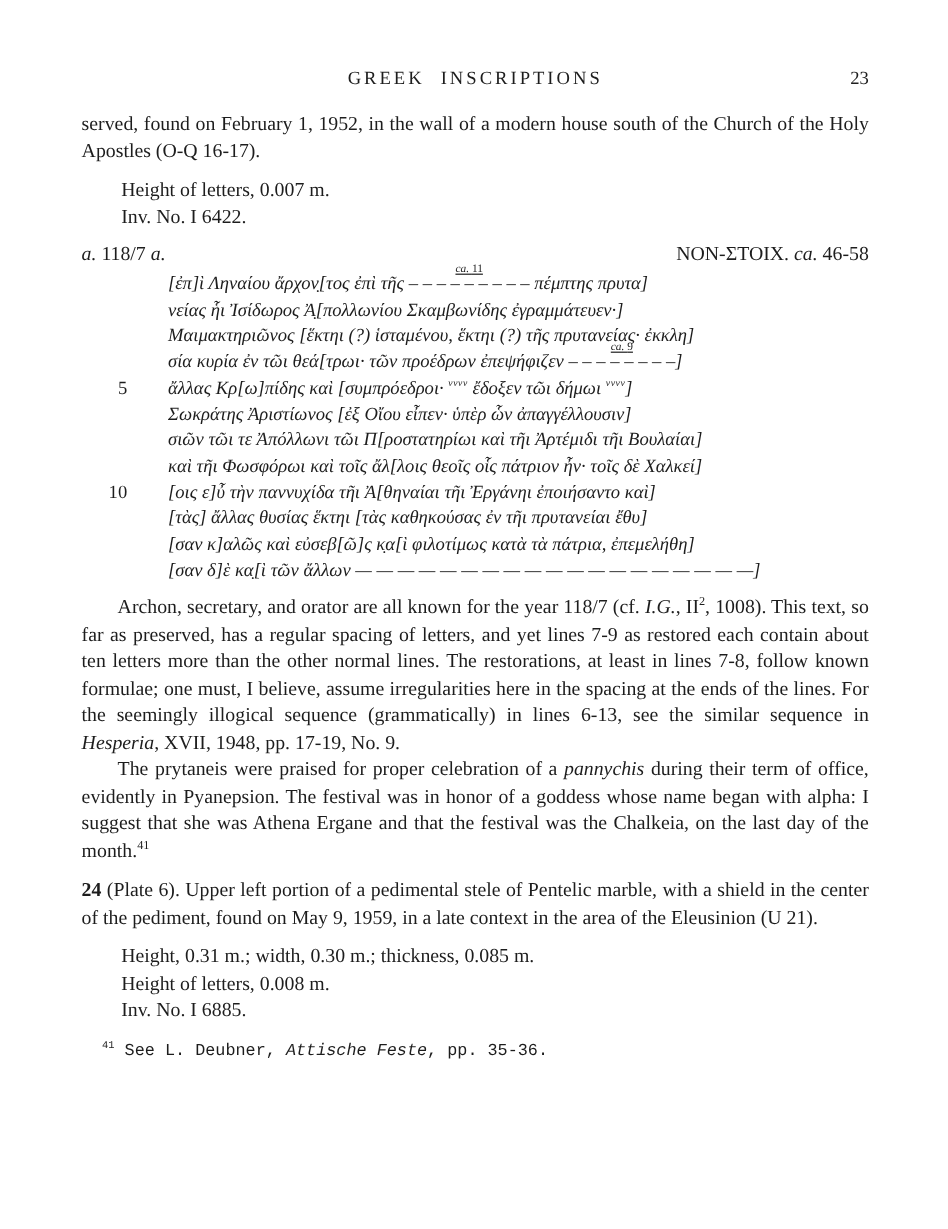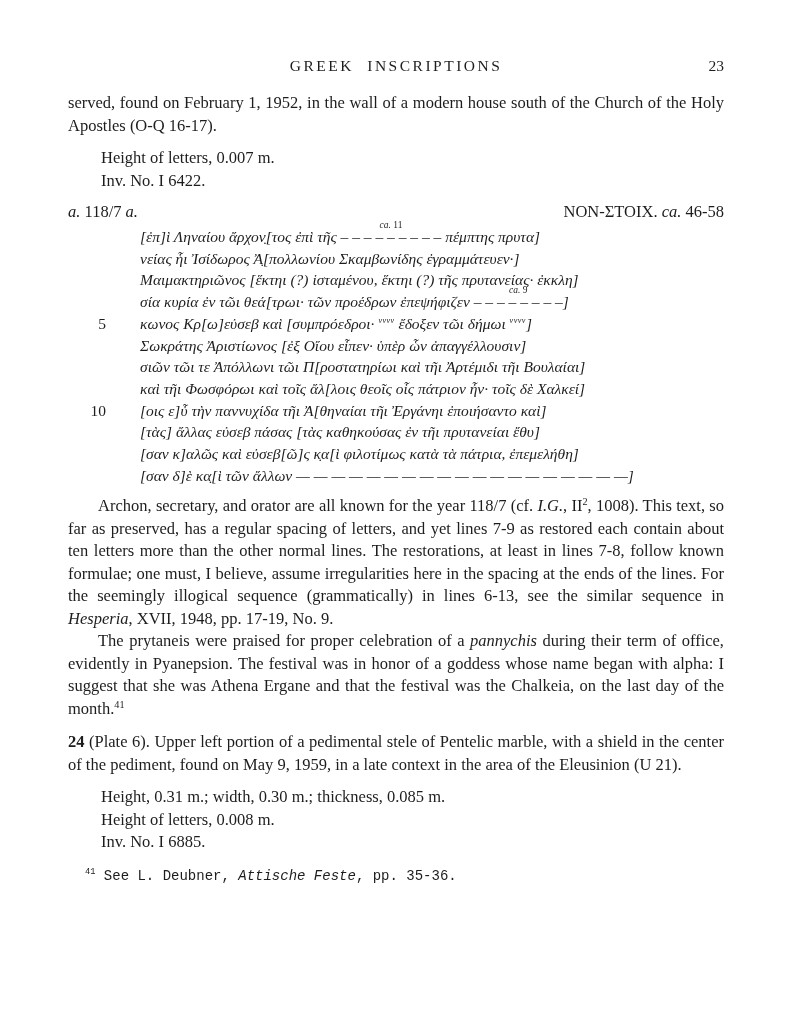--- a/index.html
+++ b/index.html
@@ -28,21 +28,21 @@
   .insc-num { width:38px; flex:none; text-align:right; font-style:normal; }
   .insc-text { margin-left:34px; font-style:italic; }
 
   .s-i  { font-style:italic; }
   .s-b  { font-weight:bold; }
   .s-sup{ vertical-align:super; font-size:0.62em; line-height:0; }
   .s-v  { vertical-align:super; font-size:0.52em; line-height:0; letter-spacing:0.5px; }
 
   .seg-gap { position:relative; display:inline-block; }
   .gap-label { position:absolute; top:-0.52em; left:50%; transform:translateX(-50%);
-               font-size:9.5px; line-height:1; white-space:nowrap; font-style:normal; }
+               font-size:9.5px; line-height:1; white-space:nowrap; font-style:normal;text-decoration:underline; }
 
   .para1 { margin-top:9px; }
   .para2 { margin-top:0; }
   .entry24 { margin-top:11px; }
 
   .footnote { margin-top:13px; font-size:14px; line-height:18px; text-indent:17px;font-family:Liberation Mono, monospace; }
 </style>
 </head>
 <body>
 
@@ -77,21 +77,21 @@
       <div class="insc-row">
         <span class="insc-num"></span>
         <span class="insc-text"><span>Μαιμακτηριῶνος [ἕκτηι (?) ἱσταμένου, ἕκτηι (?) τῆς πρυτανείας· ἐκκλη]</span></span>
       </div>
       <div class="insc-row">
         <span class="insc-num"></span>
         <span class="insc-text"><span>σία κυρία ἐν τῶι θεά[τρωι· τῶν προέδρων ἐπεψήφιζεν </span><span class="seg-gap"><span class="gap-label"><span class="s-i">ca. </span>9</span><span>– – – – – – – –</span></span><span>]</span></span>
       </div>
       <div class="insc-row">
         <span class="insc-num">5</span>
-        <span class="insc-text"><span>κωνος Κρ[ω]εὐσεβ καὶ [συμπρόεδροι· </span><span class="s-v">vvvv</span><span> ἔδοξεν τῶι δήμωι </span><span class="s-v">vvvv</span><span>]</span></span>
+        <span class="insc-text"><span>ἄλλας Κρ[ω]πίδης καὶ [συμπρόεδροι· </span><span class="s-v">vvvv</span><span> ἔδοξεν τῶι δήμωι </span><span class="s-v">vvvv</span><span>]</span></span>
       </div>
       <div class="insc-row">
         <span class="insc-num"></span>
         <span class="insc-text"><span>Σωκράτης Ἀριστίωνος [ἐξ Οἴου εἶπεν· ὑπὲρ ὧν ἀπαγγέλλουσιν]</span></span>
       </div>
       <div class="insc-row">
         <span class="insc-num"></span>
       </div>
       <div class="insc-row">
         <span class="insc-num"></span>
@@ -100,21 +100,21 @@
       <div class="insc-row">
         <span class="insc-num"></span>
         <span class="insc-text"><span>καὶ τῆι Φωσφόρωι καὶ τοῖς ἄλ[λοις θεοῖς οἷς πάτριον ἦν· τοῖς δὲ Χαλκεί]</span></span>
       </div>
       <div class="insc-row">
         <span class="insc-num">10</span>
         <span class="insc-text"><span>[οις ε]ὖ τὴν παννυχίδα τῆι Ἀ[θηναίαι τῆι Ἐργάνηι ἐποιήσαντο καὶ]</span></span>
       </div>
       <div class="insc-row">
         <span class="insc-num"></span>
-        <span class="insc-text"><span>[τὰς] ἄλλας εὐσεβ πάσας [τὰς καθηκούσας ἐν τῆι πρυτανείαι ἔθυ]</span></span>
+        <span class="insc-text"><span>[τὰς] ἄλλας θυσίας ἕκτηι [τὰς καθηκούσας ἐν τῆι πρυτανείαι ἔθυ]</span></span>
       </div>
       <div class="insc-row">
         <span class="insc-num"></span>
         <span class="insc-text"><span>[σαν κ]αλῶς καὶ εὐσεβ[ῶ]ς κ̣α[ὶ φιλοτίμως κατὰ τὰ πάτρια, ἐπεμελήθη]</span></span>
       </div>
       <div class="insc-row">
         <span class="insc-num"></span>
         <span class="insc-text"><span>[σαν δ]ὲ κα̣[ὶ τῶν ἄλλων — — — — — — — — — — — — — — — — — — —]</span></span>
       </div>
     </div>

